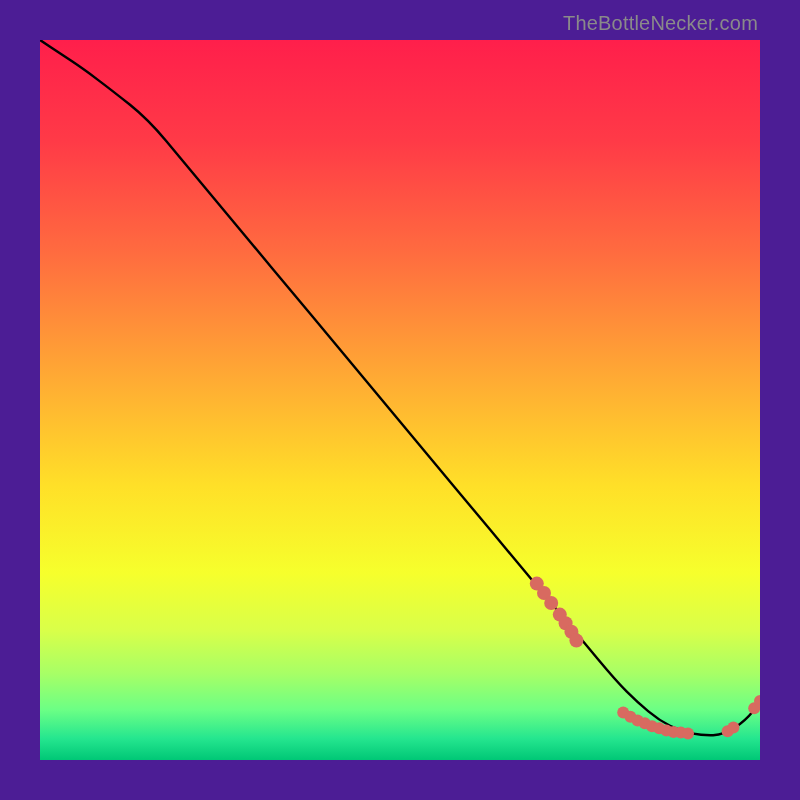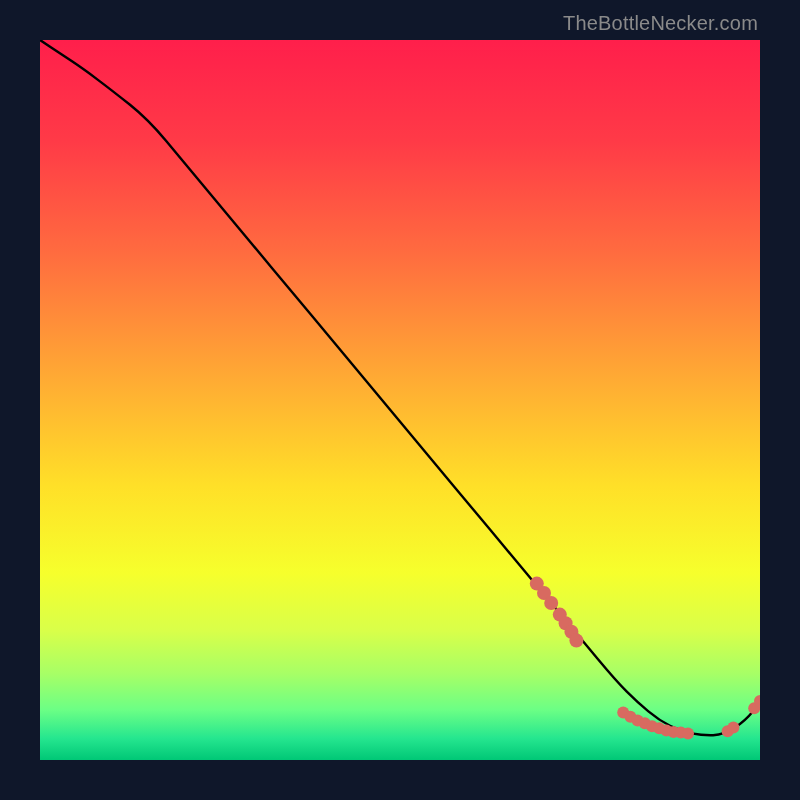--- a/index.html
+++ b/index.html
@@ -8,21 +8,21 @@
     width: 800px;
     height: 800px;
     background: #000;
     overflow: hidden;
     font-family: Arial, Helvetica, sans-serif;
   }
   .frame {
     position: relative;
     width: 800px;
     height: 800px;
-    background: #0f172a;
+    background: #4c1d95;
     text-decoration: underline;
   }
   .plot {
     position: absolute;
     left: 40px;
     top: 40px;
     width: 720px;
     height: 720px;
     overflow: hidden;
   }

